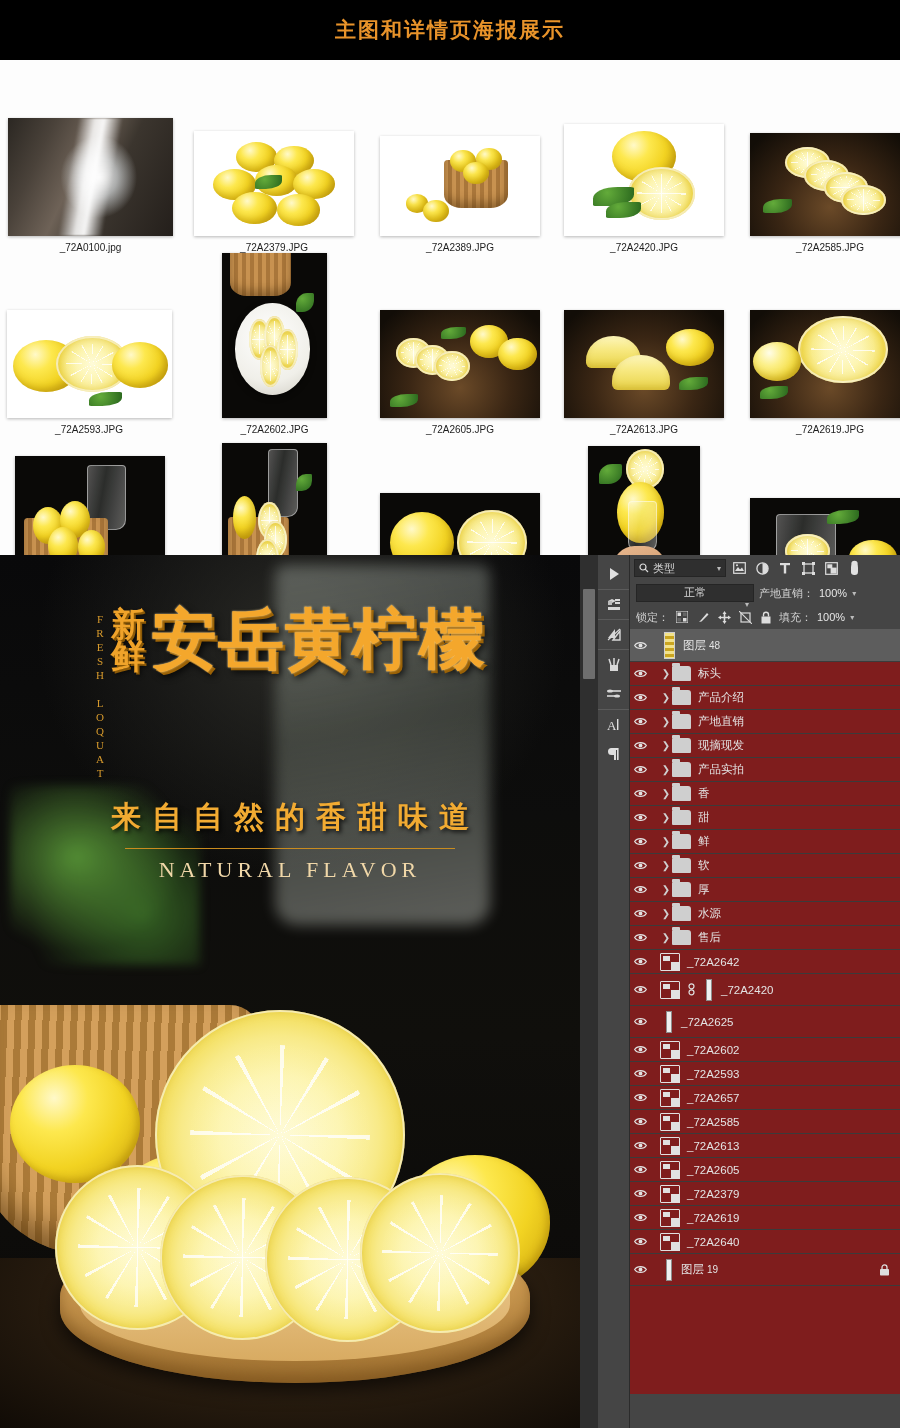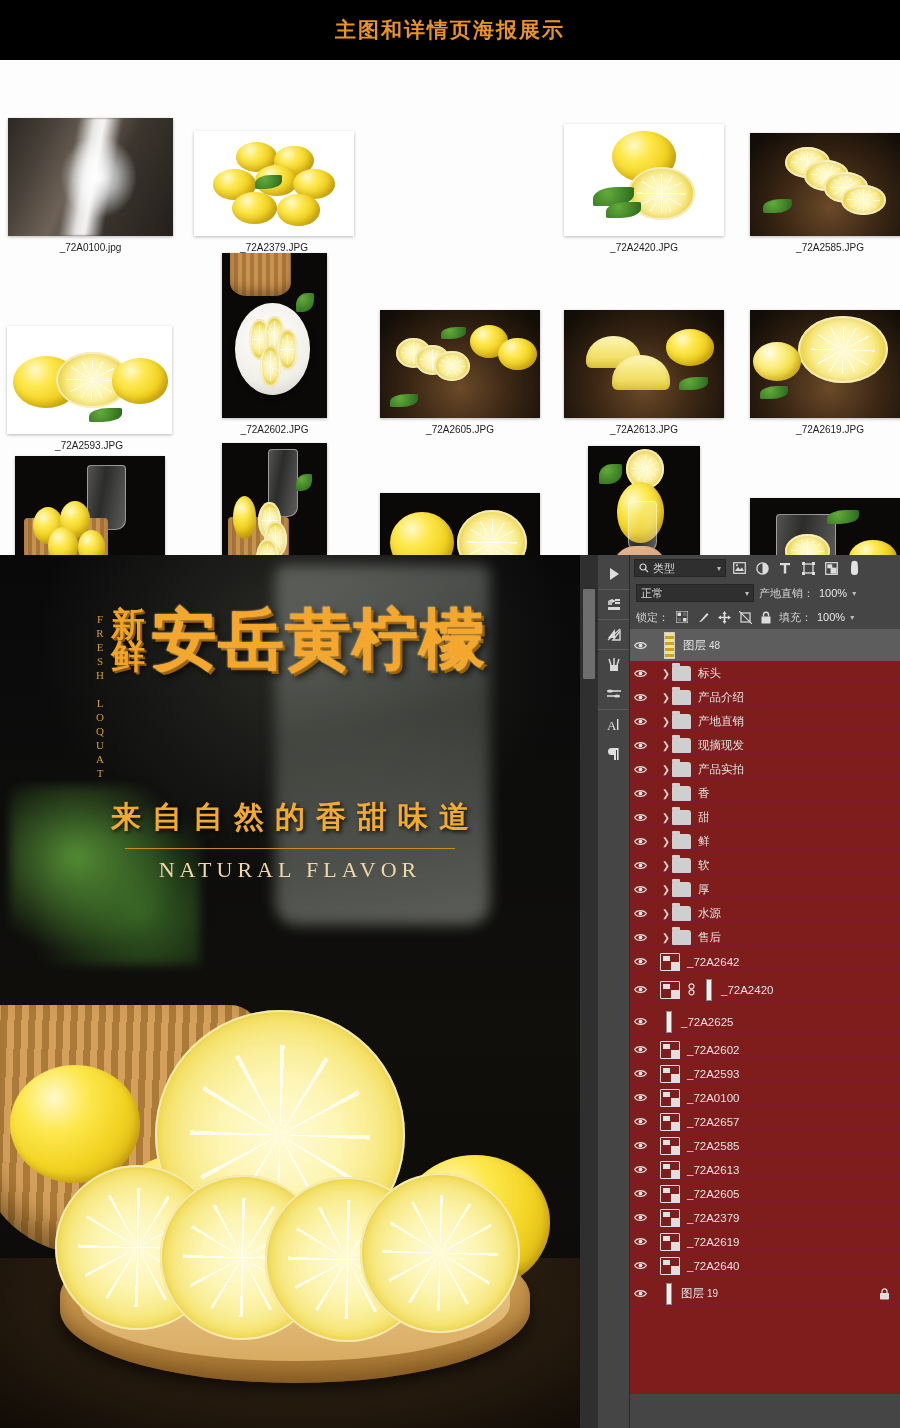--- a/index.html
+++ b/index.html
@@ -245,21 +245,21 @@
     width: 20px; height: 18px; display:flex; align-items:center; justify-content:center;
     color: #dcdcdc; font-size: 11px;
   }
 
   .ps-blendbar, .ps-lockbar {
     height: 24px; display: flex; align-items: center; gap: 5px; padding: 0 6px;
     color: #d5d5d5; font-size: 11px;
   }
   .ps-select {
     width: 118px; height: 18px; background: #2f2f2f; border: 1px solid #252525;
-    display: flex; align-items: center; padding: 0 4px; color: #dadada; font-size: 11px;
+    display: flex; align-items: center; padding: 0 4px; color: #dadada; font-size: 11px; flex-direction: column;
   }
   .ps-select .caret { margin-left:auto; font-size:8px; color:#bbb; }
   .val { color: #e6e6e6; }
   .mini-caret { font-size: 8px; color: #bbb; }
   .lock-ico { width:16px; height:16px; display:flex; align-items:center; justify-content:center; color:#d9d9d9; }
 
   
   .ps-layers { flex: 1; background: #7f1d1d; overflow: hidden; }
   .layer {
     height: 24px; display: flex; align-items: center;
@@ -331,20 +331,33 @@
             <div class="lm" style="left:12%;top:36%;width:27%;height:30%"></div>
             <div class="lm" style="left:38%;top:32%;width:27%;height:30%"></div>
             <div class="lm" style="left:62%;top:36%;width:26%;height:29%"></div>
             <div class="lm" style="left:24%;top:58%;width:28%;height:31%"></div>
             <div class="lm" style="left:52%;top:60%;width:27%;height:30%"></div>
             <div class="leaf" style="left:38%;top:42%;width:17%;height:13%"></div>
           </div>
         </div>
         <div class="thumb-label">_72A2379.JPG</div>
       </div>
+      <div class="cell" style="left: 380px; top: 76px; width: 160px;">
+        <div class="thumb" style="width:160px;height:100px">
+          <div class="ph ph-white">
+            <div class="basket" style="left:40%;top:24%;width:40%;height:48%"></div>
+            <div class="lm" style="left:44%;top:14%;width:16%;height:22%"></div>
+            <div class="lm" style="left:60%;top:12%;width:16%;height:22%"></div>
+            <div class="lm" style="left:52%;top:26%;width:16%;height:22%"></div>
+            <div class="lm" style="left:16%;top:58%;width:14%;height:19%"></div>
+            <div class="lm" style="left:27%;top:64%;width:16%;height:22%"></div>
+          </div>
+        </div>
+        <div class="thumb-label">_72A2389.JPG</div>
+      </div>
       <div class="cell" style="left: 564px; top: 64px; width: 160px;">
         <div class="thumb" style="width:160px;height:112px">
           <div class="ph ph-white">
             <div class="lm" style="left:30%;top:6%;width:40%;height:46%"></div>
             <div class="slice" style="left:40%;top:38%;width:42%;height:48%"></div>
             <div class="leaf" style="left:18%;top:56%;width:26%;height:17%"></div>
             <div class="leaf" style="left:26%;top:70%;width:22%;height:14%"></div>
           </div>
         </div>
         <div class="thumb-label">_72A2420.JPG</div>
@@ -354,21 +367,21 @@
           <div class="ph ph-woodd">
             <div class="slice" style="left:22%;top:14%;width:28%;height:30%"></div>
             <div class="slice" style="left:34%;top:26%;width:28%;height:30%"></div>
             <div class="slice" style="left:46%;top:38%;width:28%;height:30%"></div>
             <div class="slice" style="left:57%;top:50%;width:28%;height:30%"></div>
             <div class="leaf" style="left:8%;top:64%;width:18%;height:14%"></div>
           </div>
         </div>
         <div class="thumb-label">_72A2585.JPG</div>
       </div>
-      <div class="cell" style="left: 8px; top: 266px; width: 162px; align-items: center;">
+      <div class="cell" style="left: 8px; top: 250px; width: 162px; align-items: center;">
         <div class="thumb" style="width:165px;height:108px">
           <div class="ph ph-white">
             <div class="lm" style="left:4%;top:28%;width:40%;height:48%"></div>
             <div class="slice" style="left:30%;top:24%;width:44%;height:52%"></div>
             <div class="lm" style="left:64%;top:30%;width:34%;height:42%"></div>
             <div class="leaf" style="left:50%;top:76%;width:20%;height:13%"></div>
           </div>
         </div>
         <div class="thumb-label">_72A2593.JPG</div>
       </div>
@@ -877,30 +890,20 @@
               <span class="lname">_72A2593</span>
             </div>
             <div class="layer">
               <span class="eye">
                 <svg width="13" height="9" viewBox="0 0 13 9">
                   <path d="M0.6 4.5 C3 0.6 10 0.6 12.4 4.5 C10 8.4 3 8.4 0.6 4.5 Z" fill="none" stroke="#e2e2e2" stroke-width="1.1"></path>
                   <circle cx="6.5" cy="4.5" r="1.9" fill="#e2e2e2"></circle>
                 </svg>
               </span>
               <span class="sothumb"></span>
-              <span class="lname">_72A0100</span>
-            </div>
-            <div class="layer">
-              <span class="eye">
-                <svg width="13" height="9" viewBox="0 0 13 9">
-                  <path d="M0.6 4.5 C3 0.6 10 0.6 12.4 4.5 C10 8.4 3 8.4 0.6 4.5 Z" fill="none" stroke="#e2e2e2" stroke-width="1.1"></path>
-                  <circle cx="6.5" cy="4.5" r="1.9" fill="#e2e2e2"></circle>
-                </svg>
-              </span>
-              <span class="sothumb"></span>
               <span class="lname">_72A2657</span>
             </div>
             <div class="layer">
               <span class="eye">
                 <svg width="13" height="9" viewBox="0 0 13 9">
                   <path d="M0.6 4.5 C3 0.6 10 0.6 12.4 4.5 C10 8.4 3 8.4 0.6 4.5 Z" fill="none" stroke="#e2e2e2" stroke-width="1.1"></path>
                   <circle cx="6.5" cy="4.5" r="1.9" fill="#e2e2e2"></circle>
                 </svg>
               </span>
               <span class="sothumb"></span>

